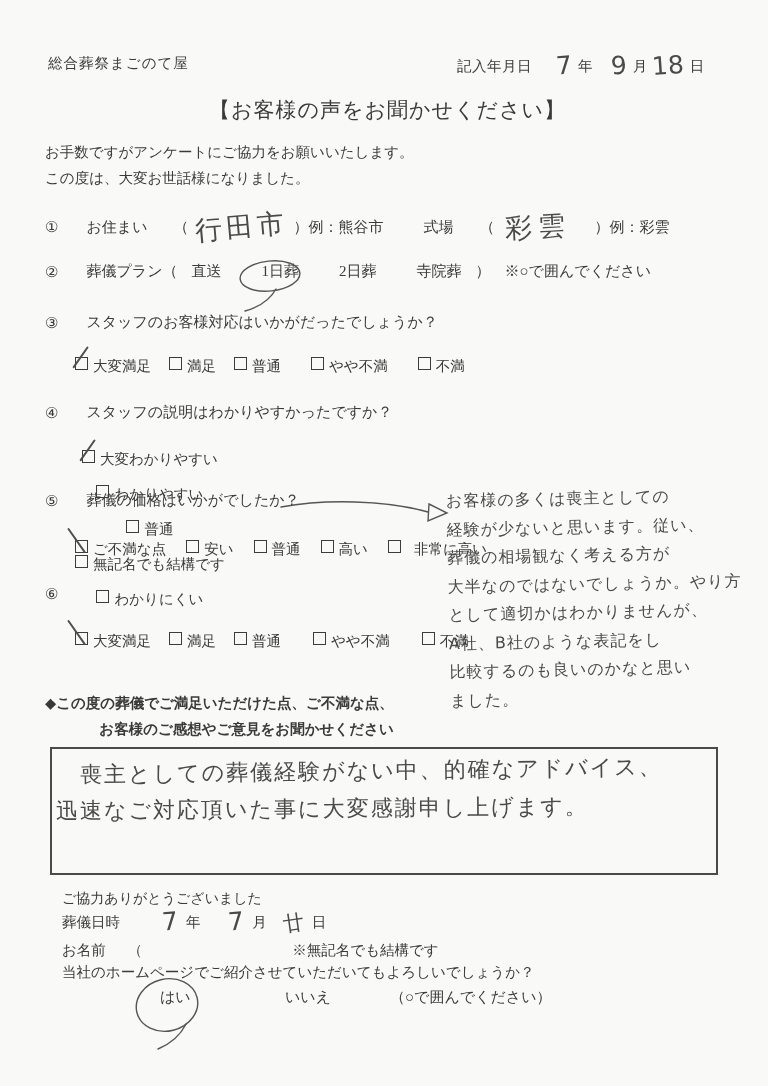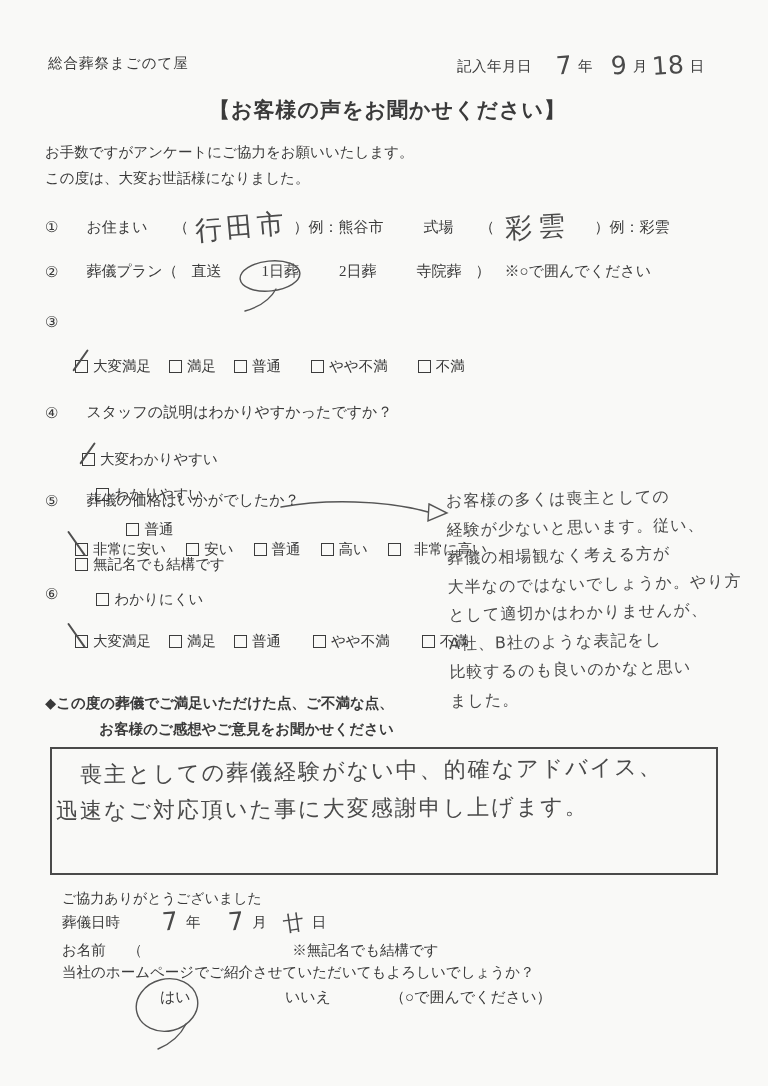--- a/index.html
+++ b/index.html
@@ -12,34 +12,34 @@
   .abs { position:absolute; }
   .print { font-size:14.5px; letter-spacing:0.5px; white-space:nowrap; }
   .hand { font-family:"DejaVu Sans","Liberation Sans",sans-serif; color:#4a4a4a; white-space:nowrap; }
 
   
   .company { left:48px; top:54px; font-size:14.5px; letter-spacing:1px; }
   .fill-date { left:457px; top:56px; display:flex; align-items:flex-end; font-size:14px; }
   .fill-date .unit { margin:0 4px 0 6px; }
   .hw-num { font-size:25px; line-height:20px; transform:rotate(-4deg); }
 
-  .title { left:0; right:0; top:96px; text-align:center; font-size:21px; font-weight:bold; letter-spacing:1px;padding-left:7px; }
+  .title { left:0; right:0; top:96px; text-align:center; font-size:21px; font-weight:normal; letter-spacing:1px;padding-left:7px; }
 
   .intro { left:45px; top:139px; font-size:14.5px; line-height:26px; }
 
   
   .qrow { left:45px; display:flex; align-items:center; font-size:15px; white-space:nowrap; }
   .qnum { margin-right:28px; }
   .gap-s { margin-left:14px; } .gap-m { margin-left:26px; } .gap-l { margin-left:40px; }
   .hw-city { font-size:27px; transform:rotate(-5deg); margin:0 6px; letter-spacing:4px; }
   .hw-venue { font-size:27px; transform:rotate(-3deg); margin:0 10px; letter-spacing:6px; }
 
   
   .opts { left:75px; display:flex; align-items:center; }
-  .cb { position:relative; display:inline-flex; align-items:center; gap:5px; font-size:14.5px; white-space:nowrap; }
+  .cb { position:relative; display:inline-flex; align-items:flex-start; gap:5px; font-size:14.5px; white-space:nowrap; }
   .box { width:13px; height:13px; border:1.5px solid #3c3c3c; position:relative; flex:none; }
   .cb.checked .box::after {
     content:""; position:absolute; width:26px; height:1.7px; background:#4f4f4f;
     left:-3px; bottom:0; transform-origin:0 50%; transform:rotate(-55deg); border-radius:2px;
   }
   .cb.checked.lean .box::after { left:9px; bottom:-2px; width:30px; transform:rotate(-125deg); }
   .g18 { gap:18px; } .g16 { gap:16px;flex-direction:column; } .g20 { gap:20px; }
   .wide .box { margin-right:8px; }
 
   
@@ -106,20 +106,21 @@
     <span class="gap-s">直送</span>
     <span class="gap-l">1日葬</span>
     <span class="gap-l">2日葬</span>
     <span class="gap-l">寺院葬</span>
     <span class="gap-s">）</span>
     <span class="gap-s">※○で囲んでください</span>
   </div>
 
   <div class="abs qrow" style="top:313px;">
     <span class="qnum">③</span>
+    <span>スタッフのお客様対応はいかがだったでしょうか？</span>
   </div>
   <div class="abs opts g18" style="top:357px;">
     <span class="cb checked">
         <span class="box"></span>
         <span>大変満足</span>
       </span>
     <span class="cb">
         <span class="box"></span>
         <span>満足</span>
       </span>
@@ -164,21 +165,21 @@
       </span>
   </div>
 
   <div class="abs qrow" style="top:491px;">
     <span class="qnum">⑤</span>
     <span>葬儀の価格はいかがでしたか？</span>
   </div>
   <div class="abs opts g20" style="top:540px;">
     <span class="cb checked lean">
         <span class="box"></span>
-        <span>非常に安い</span>
+        <span>ご不満な点</span>
       </span>
     <span class="cb">
         <span class="box"></span>
         <span>安い</span>
       </span>
     <span class="cb">
         <span class="box"></span>
         <span>普通</span>
       </span>
     <span class="cb">

